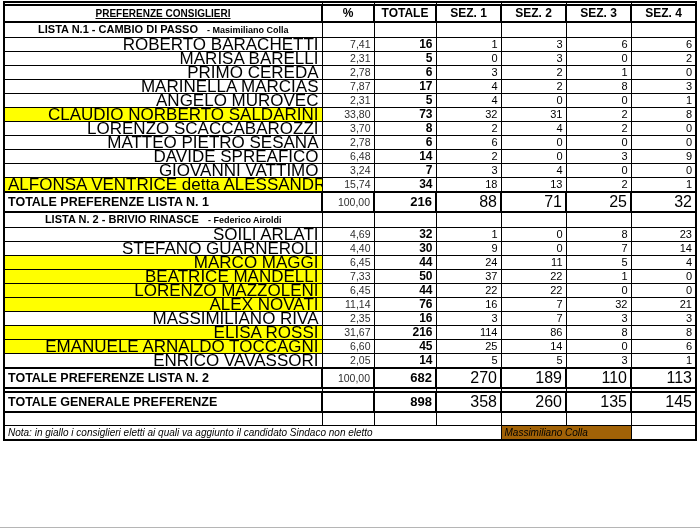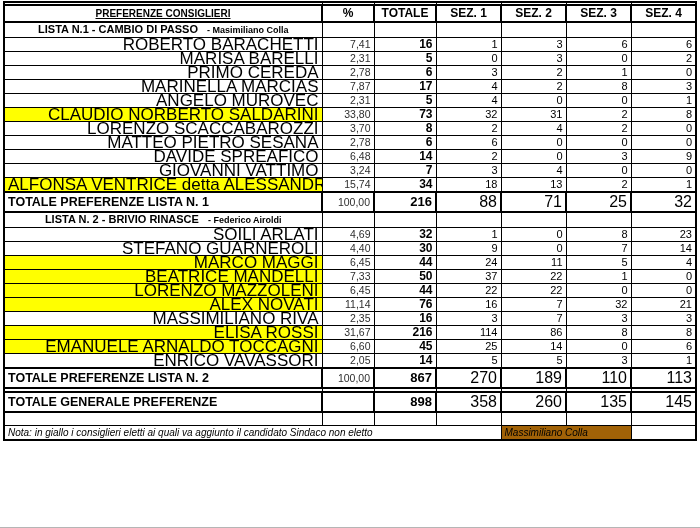--- a/index.html
+++ b/index.html
@@ -334,21 +334,21 @@
         <td class="num sez">5</td>
         <td class="num sez">5</td>
         <td class="num sez">3</td>
         <td class="num sez">1</td>
       </tr>
     </tbody>
   <tbody>
     <tr class="total-row">
       <td class="label">TOTALE PREFERENZE LISTA N. 2</td>
       <td class="num pct">100,00</td>
-      <td class="num tot">867</td>
+      <td class="num tot">682</td>
       <td class="num sez">270</td>
       <td class="num sez">189</td>
       <td class="num sez">110</td>
       <td class="num sez">113</td>
     </tr>
   </tbody>
 
   <tbody>
     <tr class="thin-row">
       <td></td>

